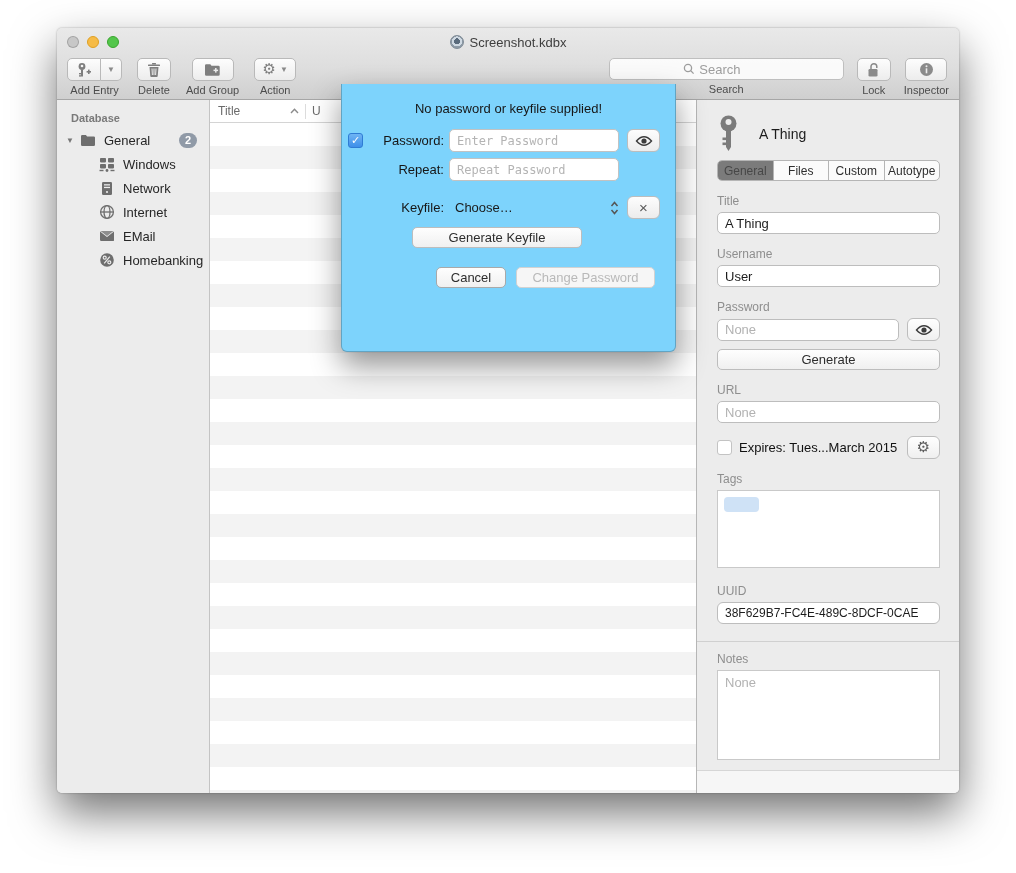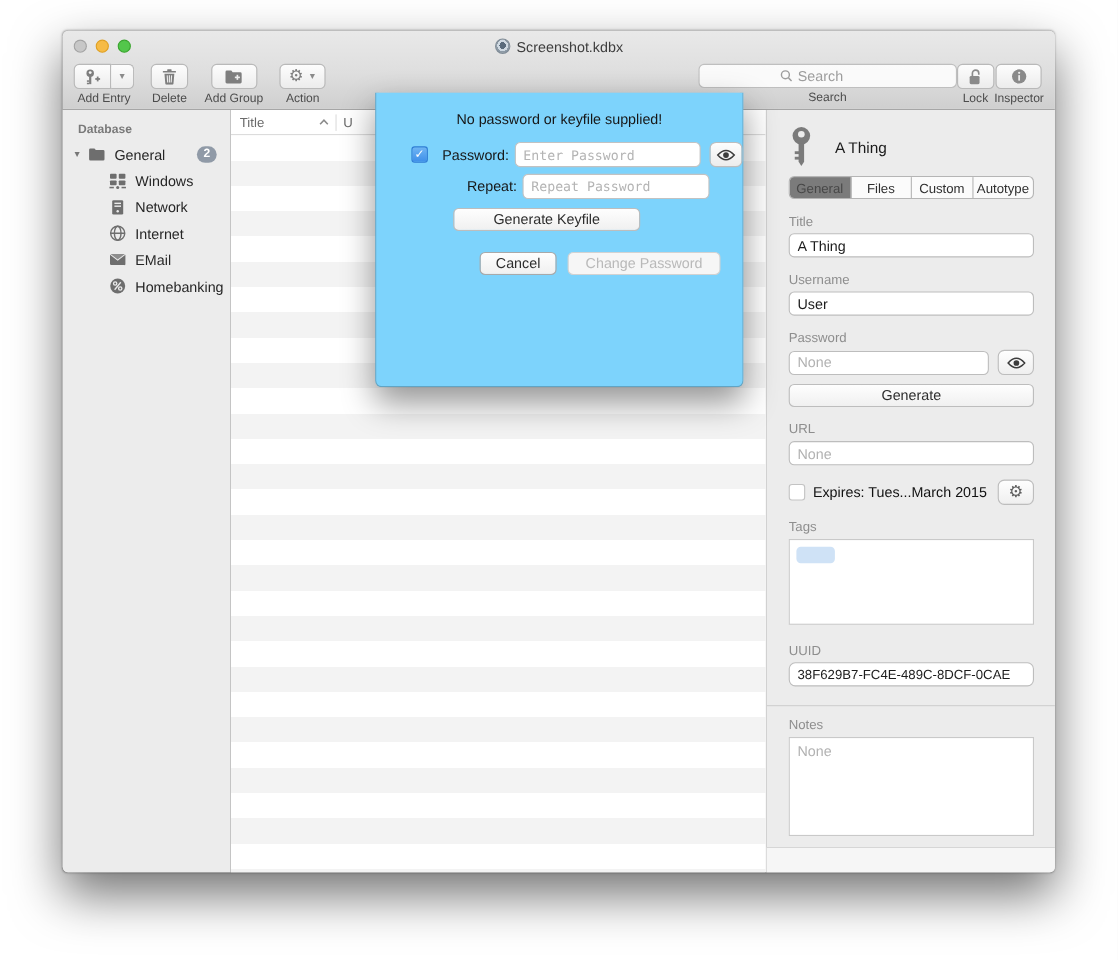--- a/index.html
+++ b/index.html
@@ -32,21 +32,21 @@
   .tb-btnrow { display:flex; }
   .tb-btn { height:23px; background:linear-gradient(#fdfdfd,#ececec);
     border:1px solid #b9b9b9; border-radius:5px; display:flex; align-items:center;
     justify-content:center; color:#7e7e7e; cursor:default; }
   .tb-btn.split-main { border-radius:5px 0 0 5px; width:34px; }
   .tb-btn.split-arrow { border-radius:0 5px 5px 0; width:21px; border-left:none; }
   .tb-btn.single { width:34px; }
   .tb-btn.wide { width:42px; }
   .tb-label { font-size:11px; color:#4c4c4c; margin-top:3px; }
   .tb-spacer { flex:1; }
-  .tb-group-right { display:flex; align-items:flex-start; }
+  .tb-group-right { display:flex; gap:13px; align-items:flex-start; }
   .searchbox { width:235px; height:22px; background:rgba(255,255,255,.85);
     border:1px solid #bfbfbf; border-radius:5px; display:flex; align-items:center; justify-content:center; }
   .searchbox input { border:none; outline:none; background:transparent; font-size:13px;
     color:#3c3c3c; width:70px; }
   .searchbox input::placeholder { color:#9d9d9d; }
   .chev { font-size:8px; color:#8a8a8a; }
 
   
   .content { display:flex; height:693px; }
 
@@ -75,21 +75,21 @@
   .col-user { padding-left:6px; }
   .rows { position:absolute; left:0; right:0; top:23px; bottom:0;
     background:repeating-linear-gradient(to bottom,#ffffff 0 23px,#f3f3f3 23px 46px); }
 
   
   .sheet { position:absolute; left:284px; top:56px; width:335px; height:268px;
     background:#7dd3fc; border:1px solid rgba(0,0,0,.22); border-top:none;
     border-radius:0 0 6px 6px; box-shadow:0 14px 30px rgba(0,0,0,.42); z-index:40;
     font-size:13px; color:#161616; }
   .sheet-msg { text-align:center; margin-top:17px; }
-  .srow { display:flex; align-items:center; margin-top:13px; padding-left:32px; }
+  .srow { display:flex; align-items:center; margin-top:13px; padding-left:6px; }
   .srow.tight { margin-top:6px; }
   .checkbox { width:15px; height:15px; border-radius:3px; flex:0 0 15px;
     display:flex; align-items:center; justify-content:center; }
   .checkbox.checked { background:linear-gradient(#6fb5f4,#3e8fe9); border:1px solid #2f7cd4; }
   .checkbox.checked::after { content:"✓"; color:#fff; font-size:11px; font-weight:bold; }
   .checkbox.unchecked { background:#fff; border:1px solid #c3c3c3; }
   .slabel { width:86px; text-align:right; padding-right:5px; }
   .slabel.wide { width:101px; }
   .sfield { width:170px; height:23px; background:#fff; border:1px solid #c2c2c2;
     border-radius:5px; padding:0 7px; font-family:"DejaVu Sans Mono",monospace;
@@ -465,20 +465,35 @@
             </svg>
         </span>
       </div>
     </div>
 
     <div class="srow tight">
       <span class="slabel wide">Repeat:</span>
       <input class="sfield" placeholder="Repeat Password" style="">
     </div>
 
+    <div class="srow" style="margin-top:15px">
+      <span class="slabel wide">Keyfile:</span>
+      <div class="popup">
+        <span class="popup-text">Choose…</span>
+        <span>
+          <svg width="9" height="14" viewBox="0 0 9 14">
+              <polyline points="1.5,5 4.5,1.5 7.5,5" fill="none" stroke="#555" stroke-width="1.5"></polyline>
+              <polyline points="1.5,9 4.5,12.5 7.5,9" fill="none" stroke="#555" stroke-width="1.5"></polyline>
+            </svg>
+        </span>
+      </div>
+      <div class="sq-btn">
+        <span style="font-size:15px;color:#5a5a5a;line-height:1">×</span>
+      </div>
+    </div>
 
     <div class="gk-row">
       <button class="push-btn gk-btn">Generate Keyfile</button>
     </div>
 
     <div class="actions">
       <button class="push-btn cancel-btn">Cancel</button>
       <button class="push-btn disabled-btn" disabled="">Change Password</button>
     </div>
   </div>

